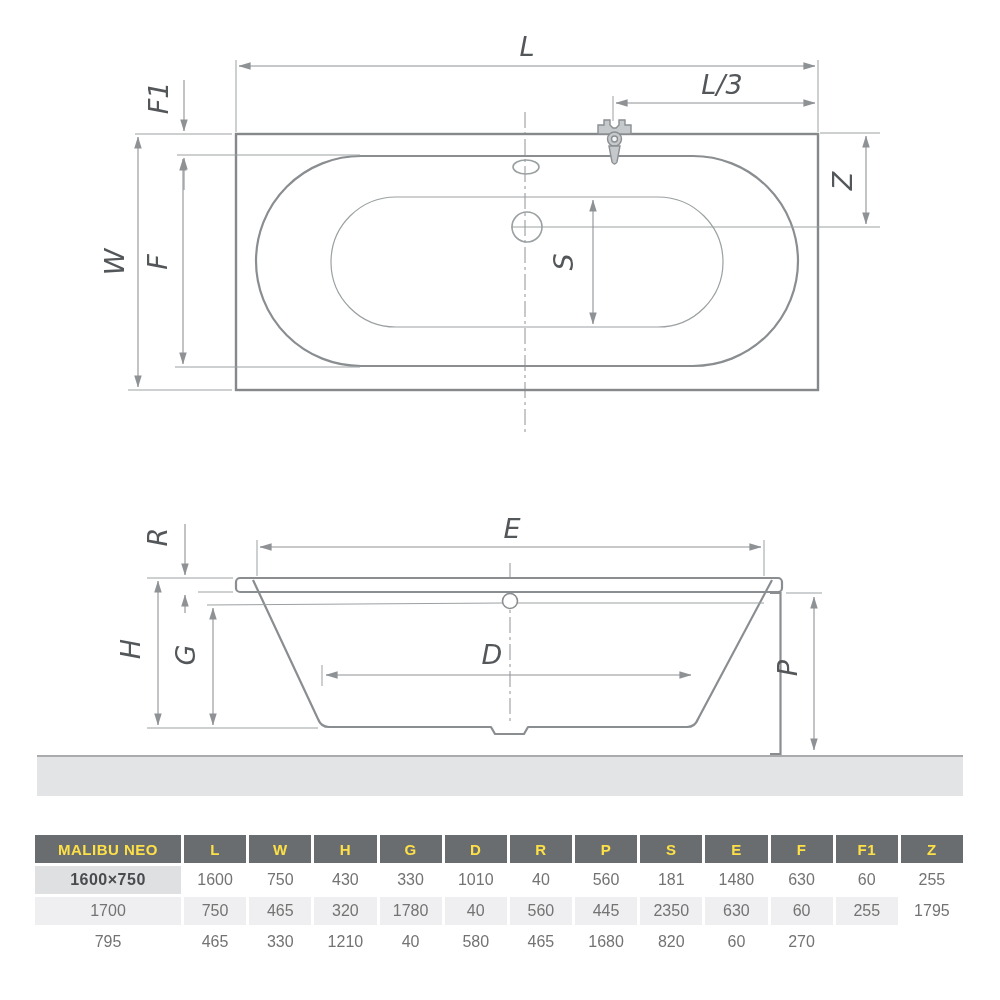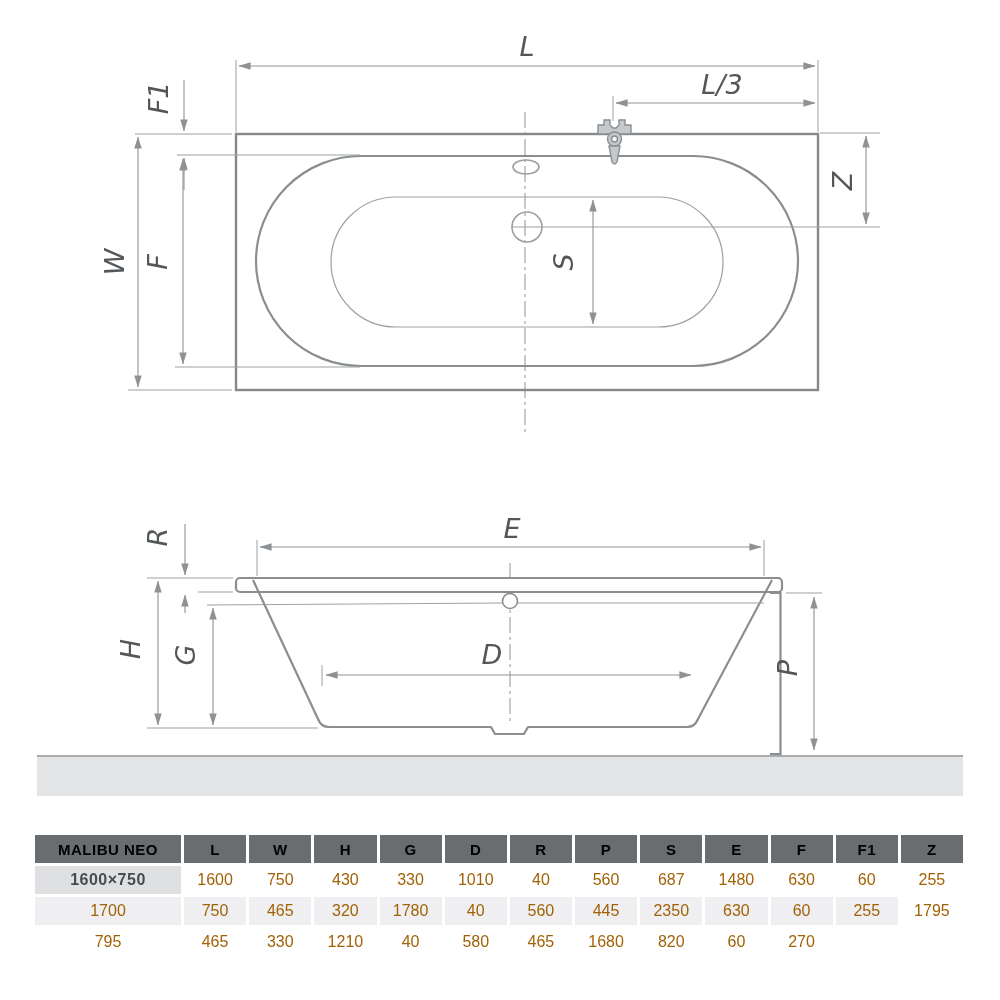--- a/index.html
+++ b/index.html
@@ -9,23 +9,23 @@
   svg .thick{stroke:#85898c;stroke-width:2.4;fill:none;}
   svg .rim{stroke:#8a8e91;stroke-width:2.2;fill:none;}
   svg .thin{stroke:#9ba0a2;stroke-width:1.2;fill:none;}
   svg .dimline{stroke:#8f9295;stroke-width:1.1;fill:none;}
   svg .ext{stroke:#9ba0a2;stroke-width:1;fill:none;}
   svg .cline{stroke:#8f9295;stroke-width:1;stroke-dasharray:16 4 3 4;fill:none;}
 
   .dim-table{position:absolute;left:35px;top:835px;width:928px;display:grid;
     grid-template-columns:146px repeat(12,1fr);grid-auto-rows:28px;gap:3px;background:#ffffff;}
   .dim-table .cell{display:flex;align-items:center;justify-content:center;line-height:1;}
-  .hcell{background:#6a6d6f;color:#000000;font-weight:bold;font-size:15px;letter-spacing:.5px;}
+  .hcell{background:#6a6d6f;color:#fde047;font-weight:bold;font-size:15px;letter-spacing:.5px;}
   .mcell{background:#dfe0e1;color:#494c4e;font-weight:bold;font-size:16px;letter-spacing:.5px;}
-  .vcell{background:#ffffff;color:#a16207;font-size:16px;}
+  .vcell{background:#ffffff;color:#737373;font-size:16px;}
   .vcell.stripe{background:#efeff1;text-align:right;}
 </style>
 </head>
 <body>
 
 <div class="stage">
 
   <svg width="1000" height="830" viewBox="0 0 1000 830">
     <defs>
       <marker id="ar" viewBox="0 0 10 7" refX="9.6" refY="3.5" markerWidth="11" markerHeight="8" orient="auto-start-reverse">
@@ -144,21 +144,21 @@
       <div class="cell hcell">F1</div>
       <div class="cell hcell">Z</div>
       <div class="cell mcell">1600×750</div>
       <div class="cell vcell">1600</div>
       <div class="cell vcell">750</div>
       <div class="cell vcell">430</div>
       <div class="cell vcell">330</div>
       <div class="cell vcell">1010</div>
       <div class="cell vcell">40</div>
       <div class="cell vcell">560</div>
-      <div class="cell vcell">687</div>
+      <div class="cell vcell">181</div>
       <div class="cell vcell">1480</div>
       <div class="cell vcell">630</div>
       <div class="cell vcell">60</div>
       <div class="cell vcell">255</div>
       <div class="cell vcell stripe">1700</div>
       <div class="cell vcell stripe">750</div>
       <div class="cell vcell stripe">465</div>
       <div class="cell vcell stripe">320</div>
       <div class="cell vcell stripe">1780</div>
       <div class="cell vcell stripe">40</div>

